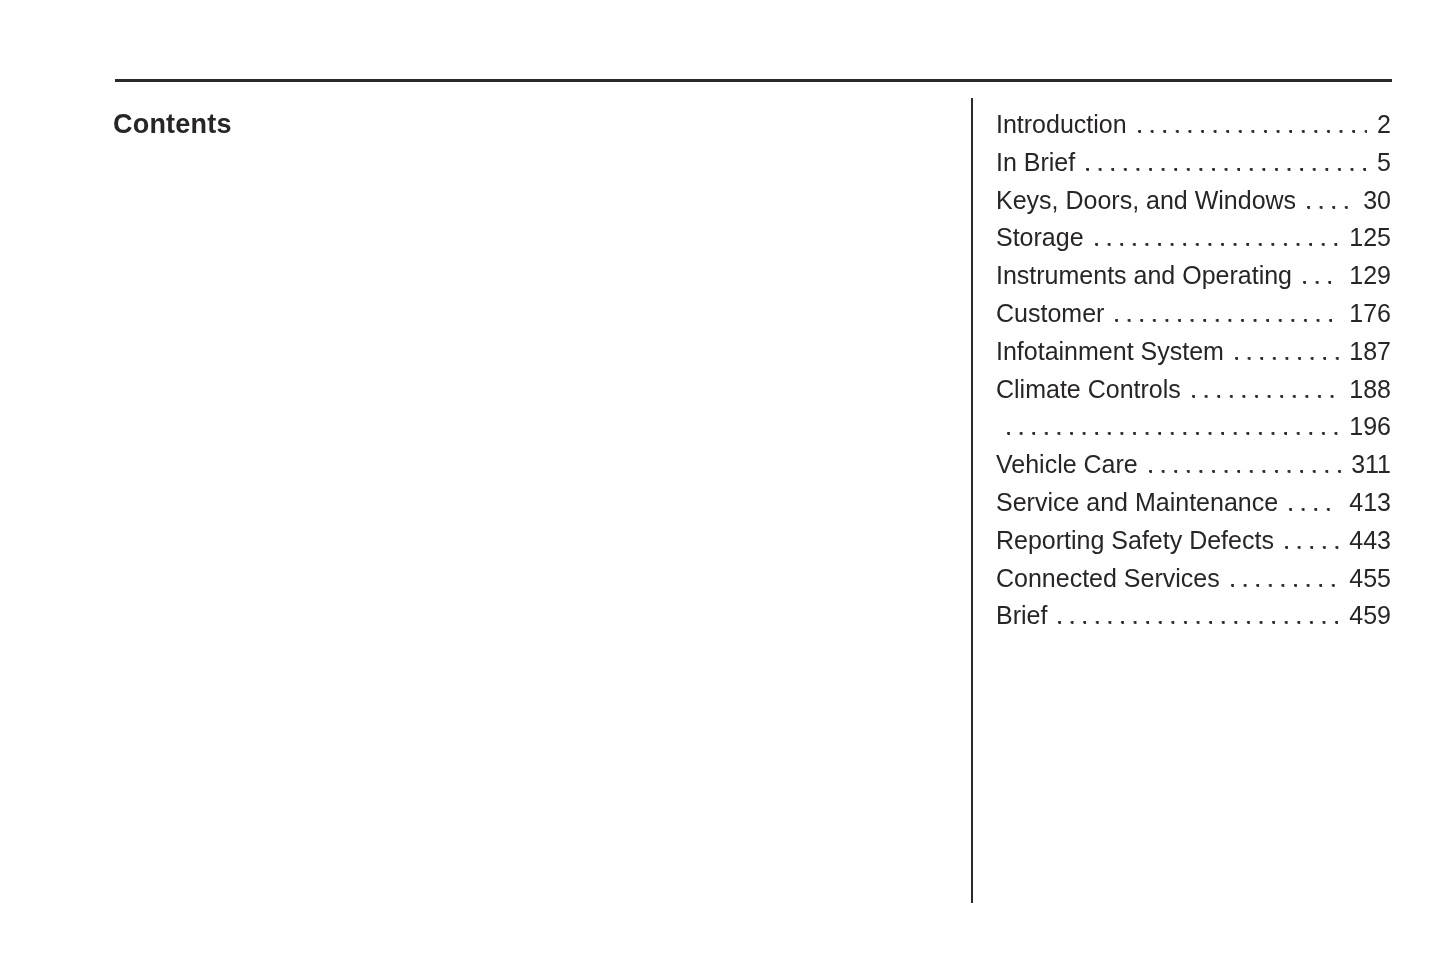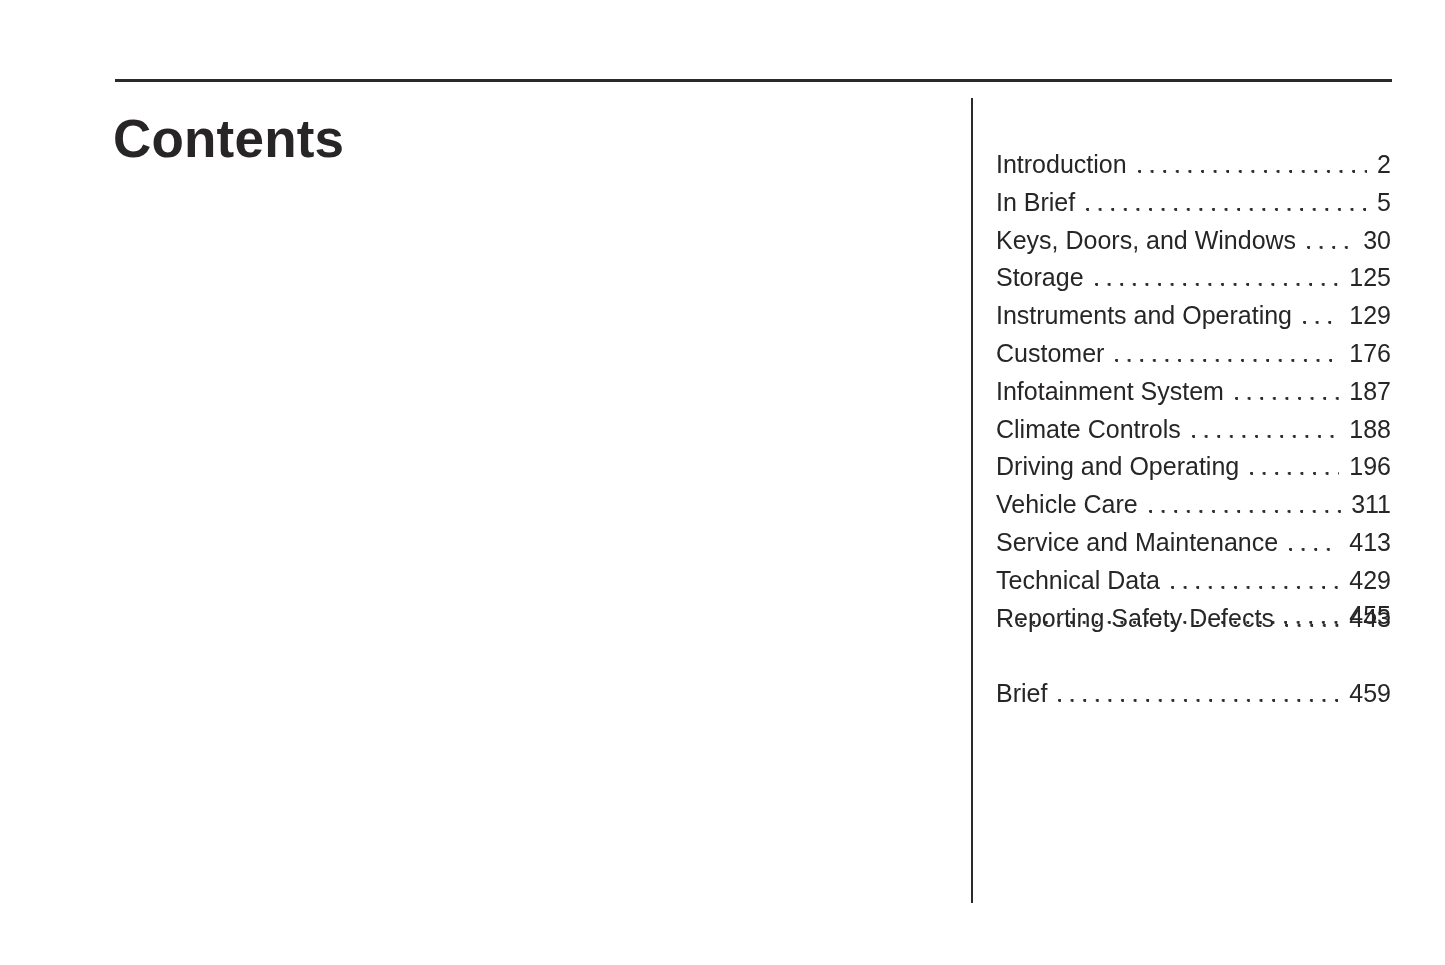--- a/index.html
+++ b/index.html
@@ -31,21 +31,21 @@
     width: 1277px;
     height: 3px;
     background: #2b2a29;
   }
 
   
   .page-title {
     position: absolute;
     left: 113px;
     top: 109px;
-    font-size: 53px;
+    font-size: 27px;
     font-weight: bold;
     letter-spacing: 0.2px;
     color: #272525;
     line-height: 1.15;
     white-space: nowrap;
   }
 
   
   .column-divider {
     position: absolute;
@@ -66,21 +66,20 @@
   .toc-row {
     display: flex;
     align-items: baseline;
     height: 37.8px;
     line-height: 37.8px;
     font-size: 25px;
     white-space: nowrap;
   }
   .toc-label {
     flex: 0 0 auto;
-    margin-top: 40px;
   }
   .toc-leader {
     flex: 1 1 auto;
     height: 3px;
     min-width: 14px;
     margin: 0 10px 0 11px;
     background-image: radial-gradient(circle at 1.6px 1.4px, #2e2c2c 1.35px, rgba(0,0,0,0) 1.7px);
     background-size: 12.6px 3px;
     background-repeat: repeat-x;
     background-position: left bottom;
@@ -146,52 +145,47 @@
       <span class="toc-page">187</span>
     </div>
 
     <div class="toc-row">
       <span class="toc-label">Climate Controls</span>
       <span class="toc-leader"></span>
       <span class="toc-page">188</span>
     </div>
 
     <div class="toc-row">
-      <span class="toc-label">Driving and Operating</span>
       <span class="toc-leader"></span>
       <span class="toc-page">196</span>
     </div>
 
     <div class="toc-row">
       <span class="toc-label">Vehicle Care</span>
       <span class="toc-leader"></span>
       <span class="toc-page">311</span>
     </div>
 
     <div class="toc-row">
       <span class="toc-label">Service and Maintenance</span>
       <span class="toc-leader"></span>
       <span class="toc-page">413</span>
     </div>
 
-    <div class="toc-row">
-      <span class="toc-label">Technical Data</span>
-      <span class="toc-leader"></span>
-      <span class="toc-page">429</span>
-    </div>
 
 
     <div class="toc-row">
       <span class="toc-label">Reporting Safety Defects</span>
       <span class="toc-leader"></span>
       <span class="toc-page">443</span>
     </div>
 
 
     <div class="toc-row">
+      <span class="toc-label">Connected Services</span>
       <span class="toc-leader"></span>
       <span class="toc-page">455</span>
     </div>
 
     <div class="toc-row">
       <span class="toc-label">Brief</span>
       <span class="toc-leader"></span>
       <span class="toc-page">459</span>
     </div>
 

